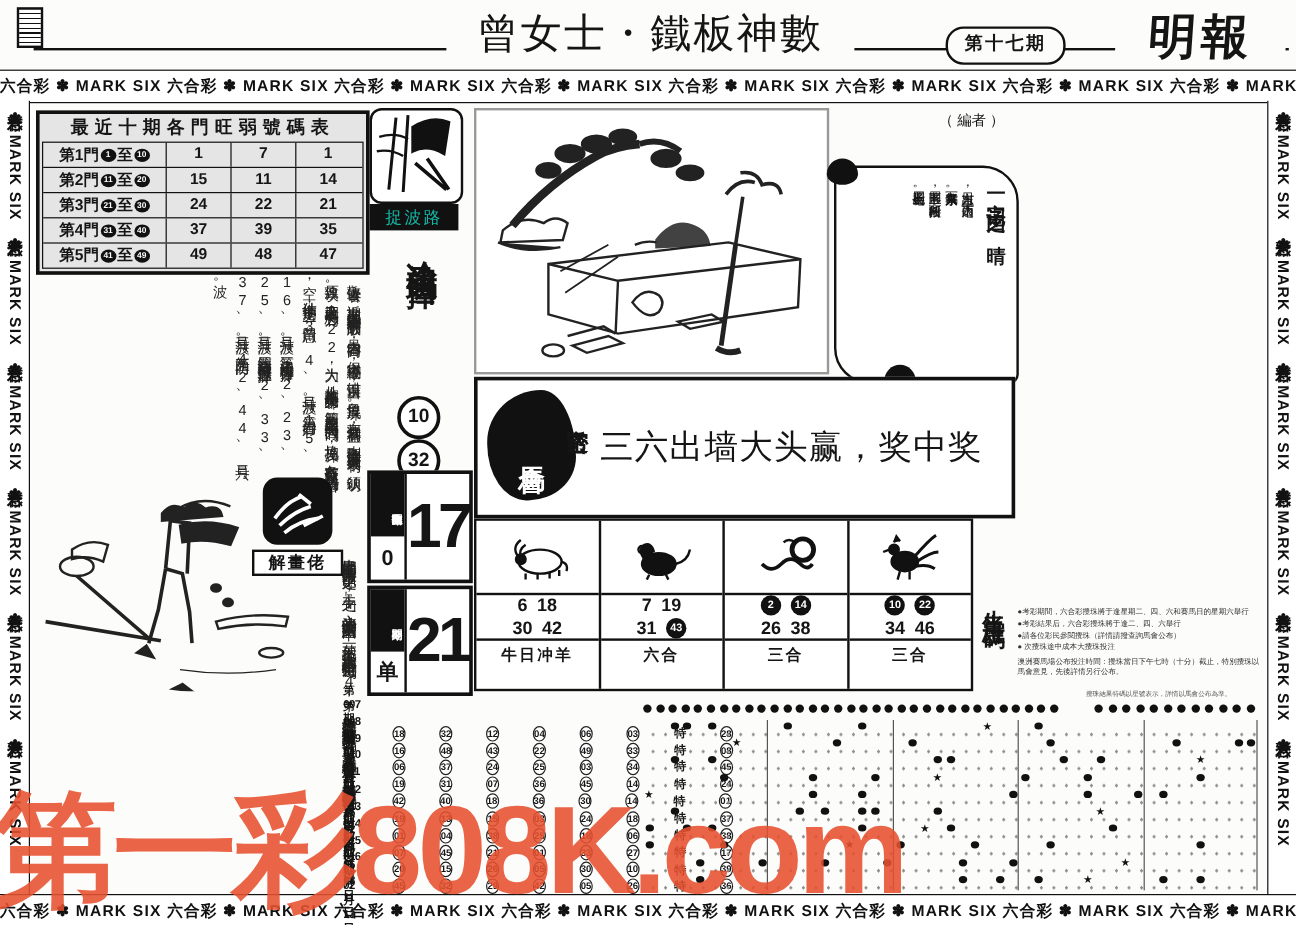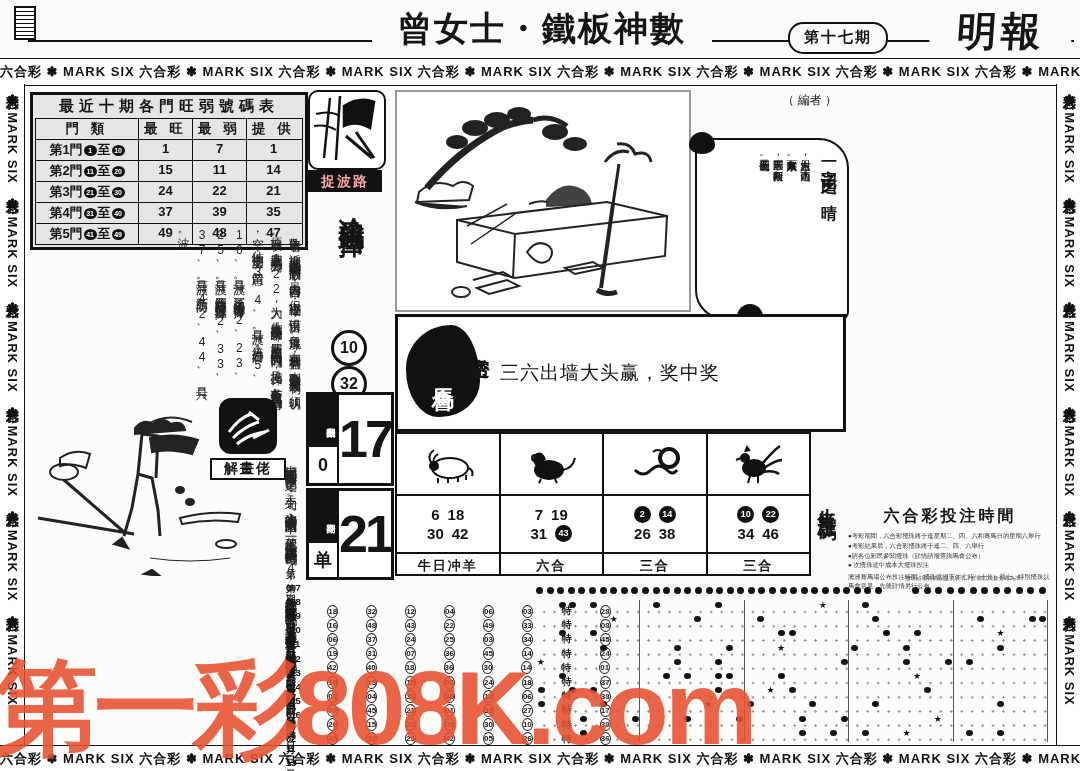--- a/index.html
+++ b/index.html
@@ -8,21 +8,21 @@
   .abs{position:absolute;}
   
   .border-strip{font-weight:bold;font-size:13px;white-space:nowrap;overflow:hidden;
     letter-spacing:1px;color:#111;background:#fff;}
   #bt{left:0;top:58px;width:1080px;height:26px;line-height:26px;border-top:1px solid #111;border-bottom:1px solid #111;}
   #bb{left:0;top:745px;width:1080px;height:26px;line-height:26px;border-top:1px solid #111;}
   #bl{left:0;top:84px;width:24px;height:661px;writing-mode:vertical-rl;line-height:24px;border-right:1px solid #111;}
   #br{left:1056px;top:84px;width:24px;height:661px;writing-mode:vertical-rl;line-height:24px;border-left:1px solid #111;}
   
   #hdr-line{left:28px;top:40px;width:1046px;height:0;border-top:2px solid #111;}
-  #hdr-title{left:372px;top:4px;width:340px;height:48px;background:#fcfcfa;font-size:34px;font-weight:700;
+  #hdr-title{left:372px;top:4px;width:340px;height:48px;background:#fcfcfa;font-size:34px;font-weight:400;
     letter-spacing:2px;text-align:center;line-height:48px;}
   #issue-pill{left:788px;top:22px;width:96px;height:28px;background:#fcfcfa;border:2px solid #111;border-radius:15px;
     font-size:15px;font-weight:bold;text-align:center;line-height:26px;letter-spacing:2px;}
   #masthead{left:930px;top:8px;width:142px;height:46px;background:#fcfcfa;font-size:40px;font-weight:900;
     letter-spacing:4px;text-align:center;line-height:46px;transform:skewX(-4deg);}
   #corner-icon{left:14px;top:6px;width:18px;height:30px;border:2px solid #111;
     background:repeating-linear-gradient(180deg,#fff 0 3px,#111 3px 4px);}
   
   #hotcold{left:30px;top:92px;width:272px;border:3px solid #111;background:#e5e5e5;}
   #hotcold .tt{font-size:15px;font-weight:bold;letter-spacing:5px;text-align:center;padding:2px 0;}
@@ -36,21 +36,21 @@
   .hc-hd{font-size:13.5px;letter-spacing:4px;}
   .bcirc{display:inline-block;min-width:11px;height:11px;background:#111;color:#fff;border-radius:50%;
     font-size:7px;line-height:11px;text-align:center;font-weight:bold;padding:0 1px;}
   
   .vtext{writing-mode:vertical-rl;text-orientation:upright;font-size:12px;line-height:1.55;
     letter-spacing:1px;color:#222;}
   #notice{left:30px;top:228px;width:274px;height:162px;}
   #jh-text{left:188px;top:455px;width:112px;height:288px;font-size:12.5px;}
   
   #zbl-icon{left:308px;top:90px;width:74px;height:76px;border:2px solid #111;border-radius:10px;background:#fff;}
-  #zbl-label{left:308px;top:170px;width:74px;height:22px;background:#111;color:#fca5a5;font-size:14px;font-weight:bold;
+  #zbl-label{left:308px;top:170px;width:74px;height:22px;background:#111;color:#14b8a6;font-size:14px;font-weight:normal;
     text-align:center;line-height:22px;letter-spacing:2px;}
   #cold-title{left:324px;top:196px;width:46px;height:210px;writing-mode:vertical-rl;text-orientation:upright;
     font-size:26px;font-weight:bold;letter-spacing:3px;}
   .ballnum{position:absolute;width:30px;height:30px;border:3px solid #111;border-radius:50%;background:#fff;
     font-size:16px;font-weight:900;text-align:center;line-height:30px;}
   .statbox{border:3px solid #111;background:#fff;display:flex;}
   #box1{left:306px;top:392px;width:82px;height:88px;}
   #box2{left:306px;top:488px;width:82px;height:86px;}
   .sb-left{width:28px;border-right:2px solid #111;display:flex;flex-direction:column;}
   .sb-black{background:#111;color:#fff;writing-mode:vertical-rl;text-orientation:upright;font-size:9px;
@@ -69,30 +69,30 @@
     text-orientation:upright;}
   #scroll-poem .pt{font-size:16px;font-weight:bold;letter-spacing:4px;margin-left:6px;}
   #scroll-poem .pl{font-size:10.5px;line-height:1.3;letter-spacing:0px;}
   #mahui{left:395px;top:314px;width:445px;height:112px;border:3px solid #111;background:#fff;display:flex;}
   #mh-blob{width:74px;height:92px;margin:8px 2px 0 8px;background:#111;
     border-radius:62% 40% 55% 45%/48% 62% 40% 52%;color:#fff;writing-mode:vertical-rl;text-orientation:upright;
     font-size:22px;font-weight:900;display:flex;align-items:center;justify-content:center;}
   #mh-script{writing-mode:vertical-rl;text-orientation:upright;font-size:19px;font-weight:bold;
     font-family:"DejaVu Serif",serif;margin:26px 2px 0 -14px;}
   #mh-slogans{flex:1;display:flex;flex-direction:column;justify-content:center;gap:8px;padding-left:4px;}
-  .slogan{font-family:"DejaVu Serif","Liberation Serif",serif;font-size:19px;letter-spacing:1px;}
+  .slogan{font-family:"DejaVu Serif","Liberation Serif",serif;font-size:28px;letter-spacing:1px;}
   
   #zodiac{left:395px;top:432px;width:412px;height:140px;border:2px solid #111;background:#fff;display:flex;}
   .zd-col{flex:1;border-left:2px solid #111;display:flex;flex-direction:column;}
   .zd-col:first-child{border-left:none;}
   .zd-img{height:60px;border-bottom:2px solid #111;display:flex;align-items:center;justify-content:center;}
   .zd-nums{flex:1;border-bottom:2px solid #111;display:flex;flex-direction:column;align-items:center;
     justify-content:center;font-size:15px;font-weight:bold;gap:2px;}
   .zd-line{display:flex;gap:8px;align-items:center;}
-  .zd-lab{height:20px;font-size:13px;font-weight:bold;text-align:center;line-height:24px;letter-spacing:2px;}
+  .zd-lab{height:40px;font-size:13px;font-weight:bold;text-align:center;line-height:24px;letter-spacing:2px;}
   .moon{display:inline-block;width:17px;height:17px;background:#111;color:#fff;border-radius:50%;
     font-size:9px;font-weight:bold;text-align:center;line-height:17px;
     box-shadow:inset 4px 3px 0 0 #fff0;position:relative;}
   .moon:after{content:"";position:absolute;left:-4px;top:-4px;width:10px;height:10px;background:#fff;border-radius:50%;opacity:0;}
   #zd-side{left:810px;top:432px;width:30px;height:140px;writing-mode:vertical-rl;text-orientation:upright;
     font-size:19px;font-weight:900;text-align:center;letter-spacing:5px;}
   
   #res-title{left:286px;top:583px;width:168px;height:17px;border:2px solid #111;border-radius:9px;background:#fff;
     font-size:11.5px;font-weight:bold;text-align:center;line-height:16px;letter-spacing:3px;}
   #res-rows{left:286px;top:604px;width:250px;}
@@ -145,26 +145,20 @@
 
   <div class="abs" id="corner-icon"></div>
   <div class="abs" id="hdr-line"></div>
   <div class="abs" id="hdr-title">曾女士・鐵板神數</div>
   <div class="abs" id="issue-pill">第十七期</div>
   <div class="abs" id="masthead">明報</div>
 
   <div class="abs" id="hotcold">
     <div class="tt">最近十期各門旺弱號碼表</div>
     <div class="hc-grid" id="hc-grid">
-        <div class="hc-row">
-          <div class="hc-cell hc-c0 hc-hd">門 類</div>
-          <div class="hc-cell hc-cn hc-hd">最 旺</div>
-          <div class="hc-cell hc-cn hc-hd">最 弱</div>
-          <div class="hc-cell hc-cn hc-hd">提 供</div>
-        </div>
         <div class="hc-row">
           <div class="hc-cell hc-c0">
             <span>第1門</span>
             <span class="bcirc">1</span>
             <span>至</span>
             <span class="bcirc">10</span>
           </div>
           <div class="hc-cell hc-cn">1</div>
           <div class="hc-cell hc-cn">7</div>
           <div class="hc-cell hc-cn">1</div>
@@ -662,21 +656,20 @@
       <div class="bigdot" style="left: 325.643px; top: 129.8px;"></div>
       <div class="bigdot" style="left: 294.296px; top: 129.8px;"></div>
       <div class="bigdot" style="left: 430.133px; top: 129.8px;"></div>
       <div class="bigdot" style="left: 43.5204px; top: 129.8px;"></div>
       <div class="bigdot" style="left: 262.949px; top: 129.8px;"></div>
       <div class="stardot" style="left: 366.439px; top: 128.8px;">★</div>
     </div>
 
 
   <div class="abs" id="betting">
-    <div id="bet-title">六合彩投注時間</div>
     <div id="bet-bullets">
         <div class="bullet">●考彩期間，六合彩攪珠將于逢星期二、四、六和賽馬日的星期六舉行</div>
         <div class="bullet">●考彩結果后，六合彩攪珠將于逢二、四、六舉行</div>
         <div class="bullet">●請各位彩民參閱攪珠（詳情請撥查詢馬會公布）</div>
         <div class="bullet">● 次攪珠途中成本大攪珠投注</div>
       </div>
     <div id="bet-note">澳洲賽馬場公布投注時間：攪珠當日下午七時（十分）截止，特別攪珠以馬會意見，先後詳情另行公布。</div>
   </div>
   <div class="abs" id="fine-print">攪珠結果特碼以星號表示，詳情以馬會公布為準。</div>
 

